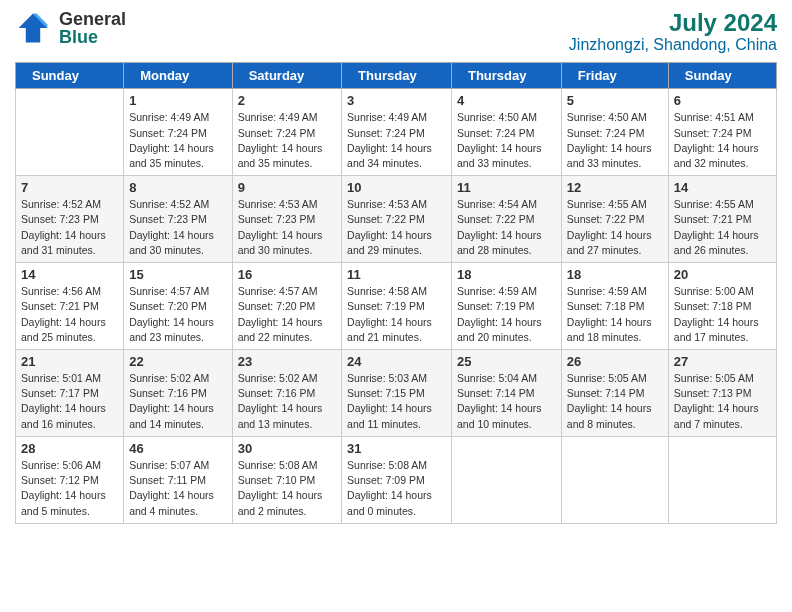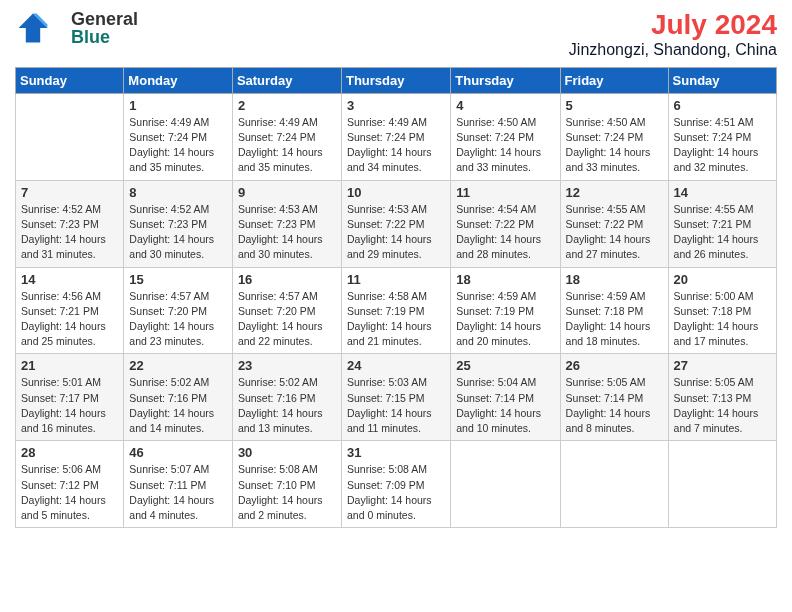--- a/index.html
+++ b/index.html
@@ -12,57 +12,57 @@
     }
     .header {
       display: flex;
       justify-content: space-between;
       align-items: flex-start;
       margin-bottom: 8px;
     }
     .logo {
       display: flex;
       align-items: center;
-      gap: 20px;
+      gap: 8px;
     }
     .logo-text {
       display: flex;
       flex-direction: column;
       font-size: 18px;
       font-weight: bold;
       line-height: 1;
     }
     .logo-general { color: #333; }
     .logo-blue { color: #0f766e; }
     .logo-icon {
       width: 36px;
       height: 36px;
     }
     .title-block {
       text-align: right;
     }
     .month-title {
-      font-size: 28px;
-      font-weight: bold;
-      color: #ef4444;
+      font-size: 24px;
+      font-weight: bold;
+      color: #0f766e;
       line-height: 1.1;
     }
     .location {
       font-size: 16px;
-      color: #0f172a;
+      color: #0369a1;
     }
     table {
       width: 100%;
       border-collapse: collapse;
       font-size: 11px;
     }
     thead tr th {
       background-color: #1565c0;
       color: #fff;
-      padding: 5px 4px;
+      padding: 5px 16px;
       text-align: left;
       font-size: 13px;
       font-weight: bold;
       border: 1px solid #aaa;
     }
     tbody tr td {
       border: 1px solid #ccc;
       padding: 4px 5px;
       vertical-align: top;
       width: 113px;

